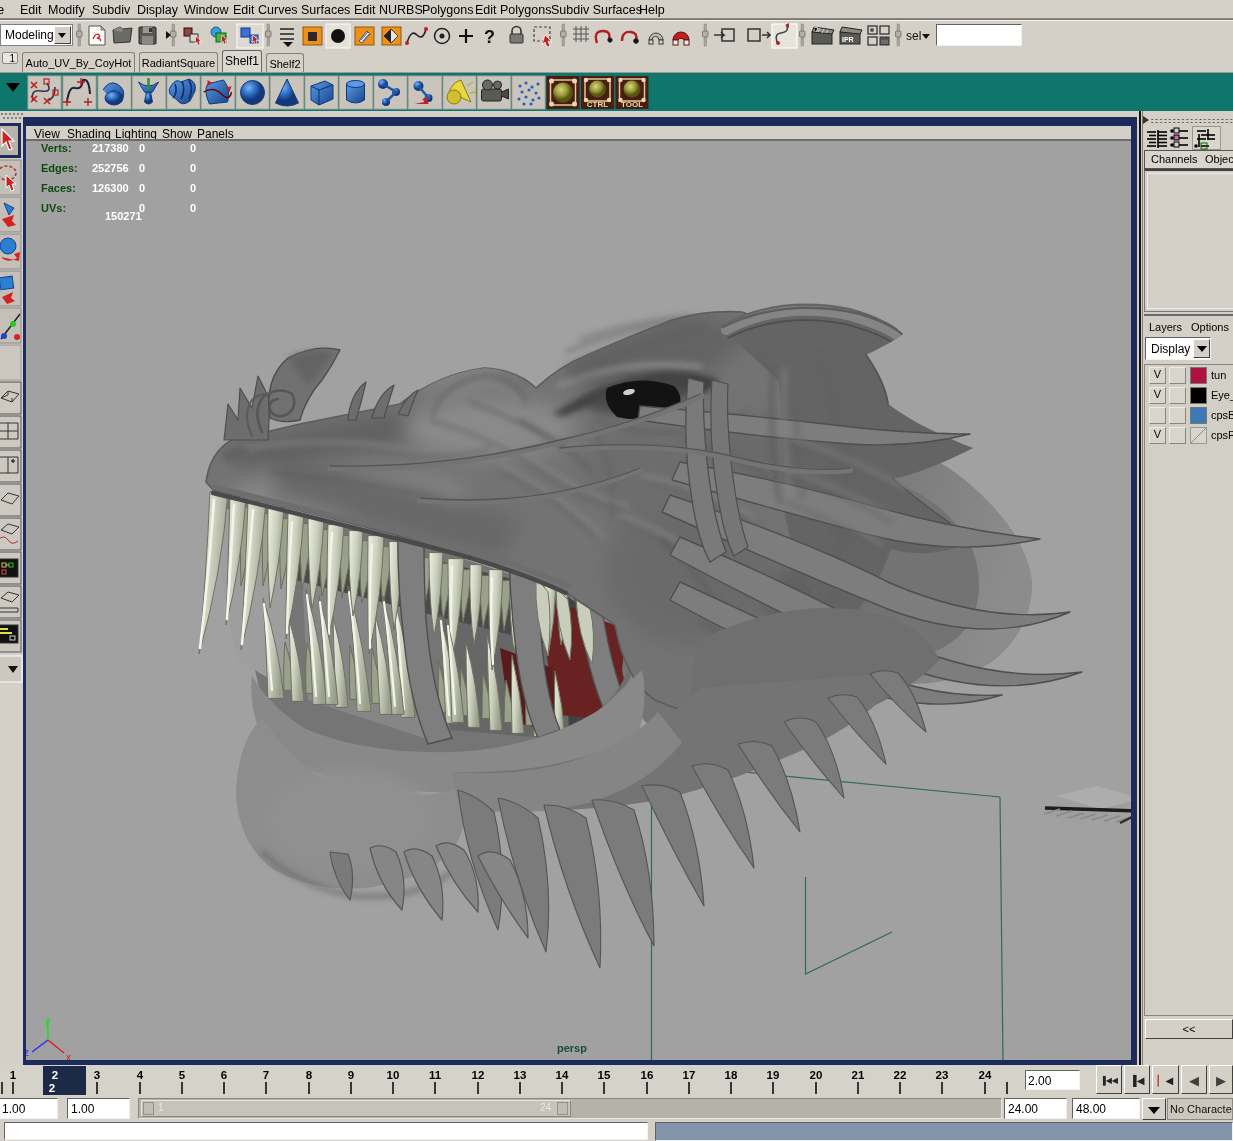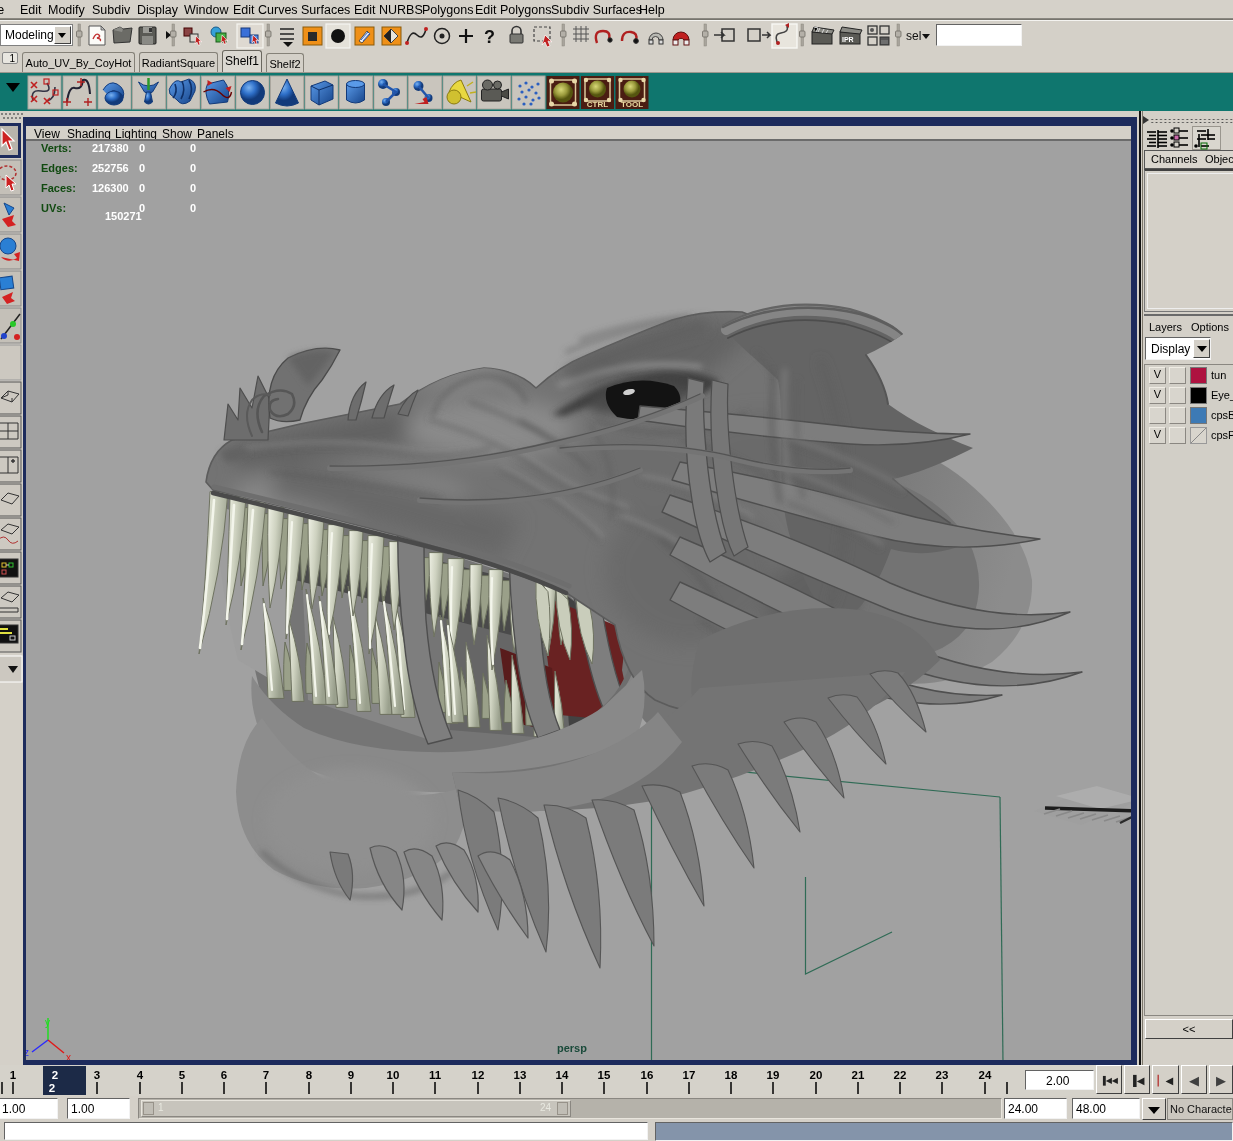--- a/index.html
+++ b/index.html
@@ -897,21 +897,21 @@
         <line x1="731" y1="17" x2="731" y2="29"></line>
         <line x1="773" y1="17" x2="773" y2="29"></line>
         <line x1="816" y1="17" x2="816" y2="29"></line>
         <line x1="858" y1="17" x2="858" y2="29"></line>
         <line x1="900" y1="17" x2="900" y2="29"></line>
         <line x1="942" y1="17" x2="942" y2="29"></line>
         <line x1="985" y1="17" x2="985" y2="29"></line>
         <line x1="1007" y1="17" x2="1007" y2="29"></line>
     </g>
   </svg>
-  <div class="abs field" style="left:1025px;top:5px;width:69px;height:20px;padding:3px 0 0 20px;">2.00</div>
+  <div class="abs field" style="left:1025px;top:5px;width:55px;height:20px;padding:3px 0 0 2px;">2.00</div>
   <div class="abs raised" style="left:1096px;top:0px;width:26px;height:29px;font-size:8px;color:#222;text-align:center;padding-top:10px;">▐◀◀</div>
   <div class="abs raised" style="left:1124px;top:0px;width:26px;height:29px;font-size:10px;color:#222;text-align:center;padding-top:9px;">▐◀</div>
   <div class="abs raised" style="left:1152px;top:0px;width:27px;height:29px;font-size:10px;color:#222;text-align:center;padding-top:9px;"><span style="color:#a00;">▏</span>◀</div>
   <div class="abs raised" style="left:1181px;top:0px;width:26px;height:29px;font-size:13px;text-align:center;padding-top:7px;color:#404040;">◀</div>
   <div class="abs raised" style="left:1209px;top:0px;width:24px;height:29px;font-size:13px;text-align:center;padding-top:7px;color:#404040;">▶</div>
 </div>
 
 <div class="abs" style="left:0;top:1096px;width:1233px;height:26px;background:#d4d0c8;" id="rangeslider">
   <div class="abs field" style="left:-2px;top:2px;width:60px;height:21px;padding:3px 0 0 3px;">1.00</div>
   <div class="abs field" style="left:67px;top:2px;width:63px;height:21px;padding:3px 0 0 3px;">1.00</div>

